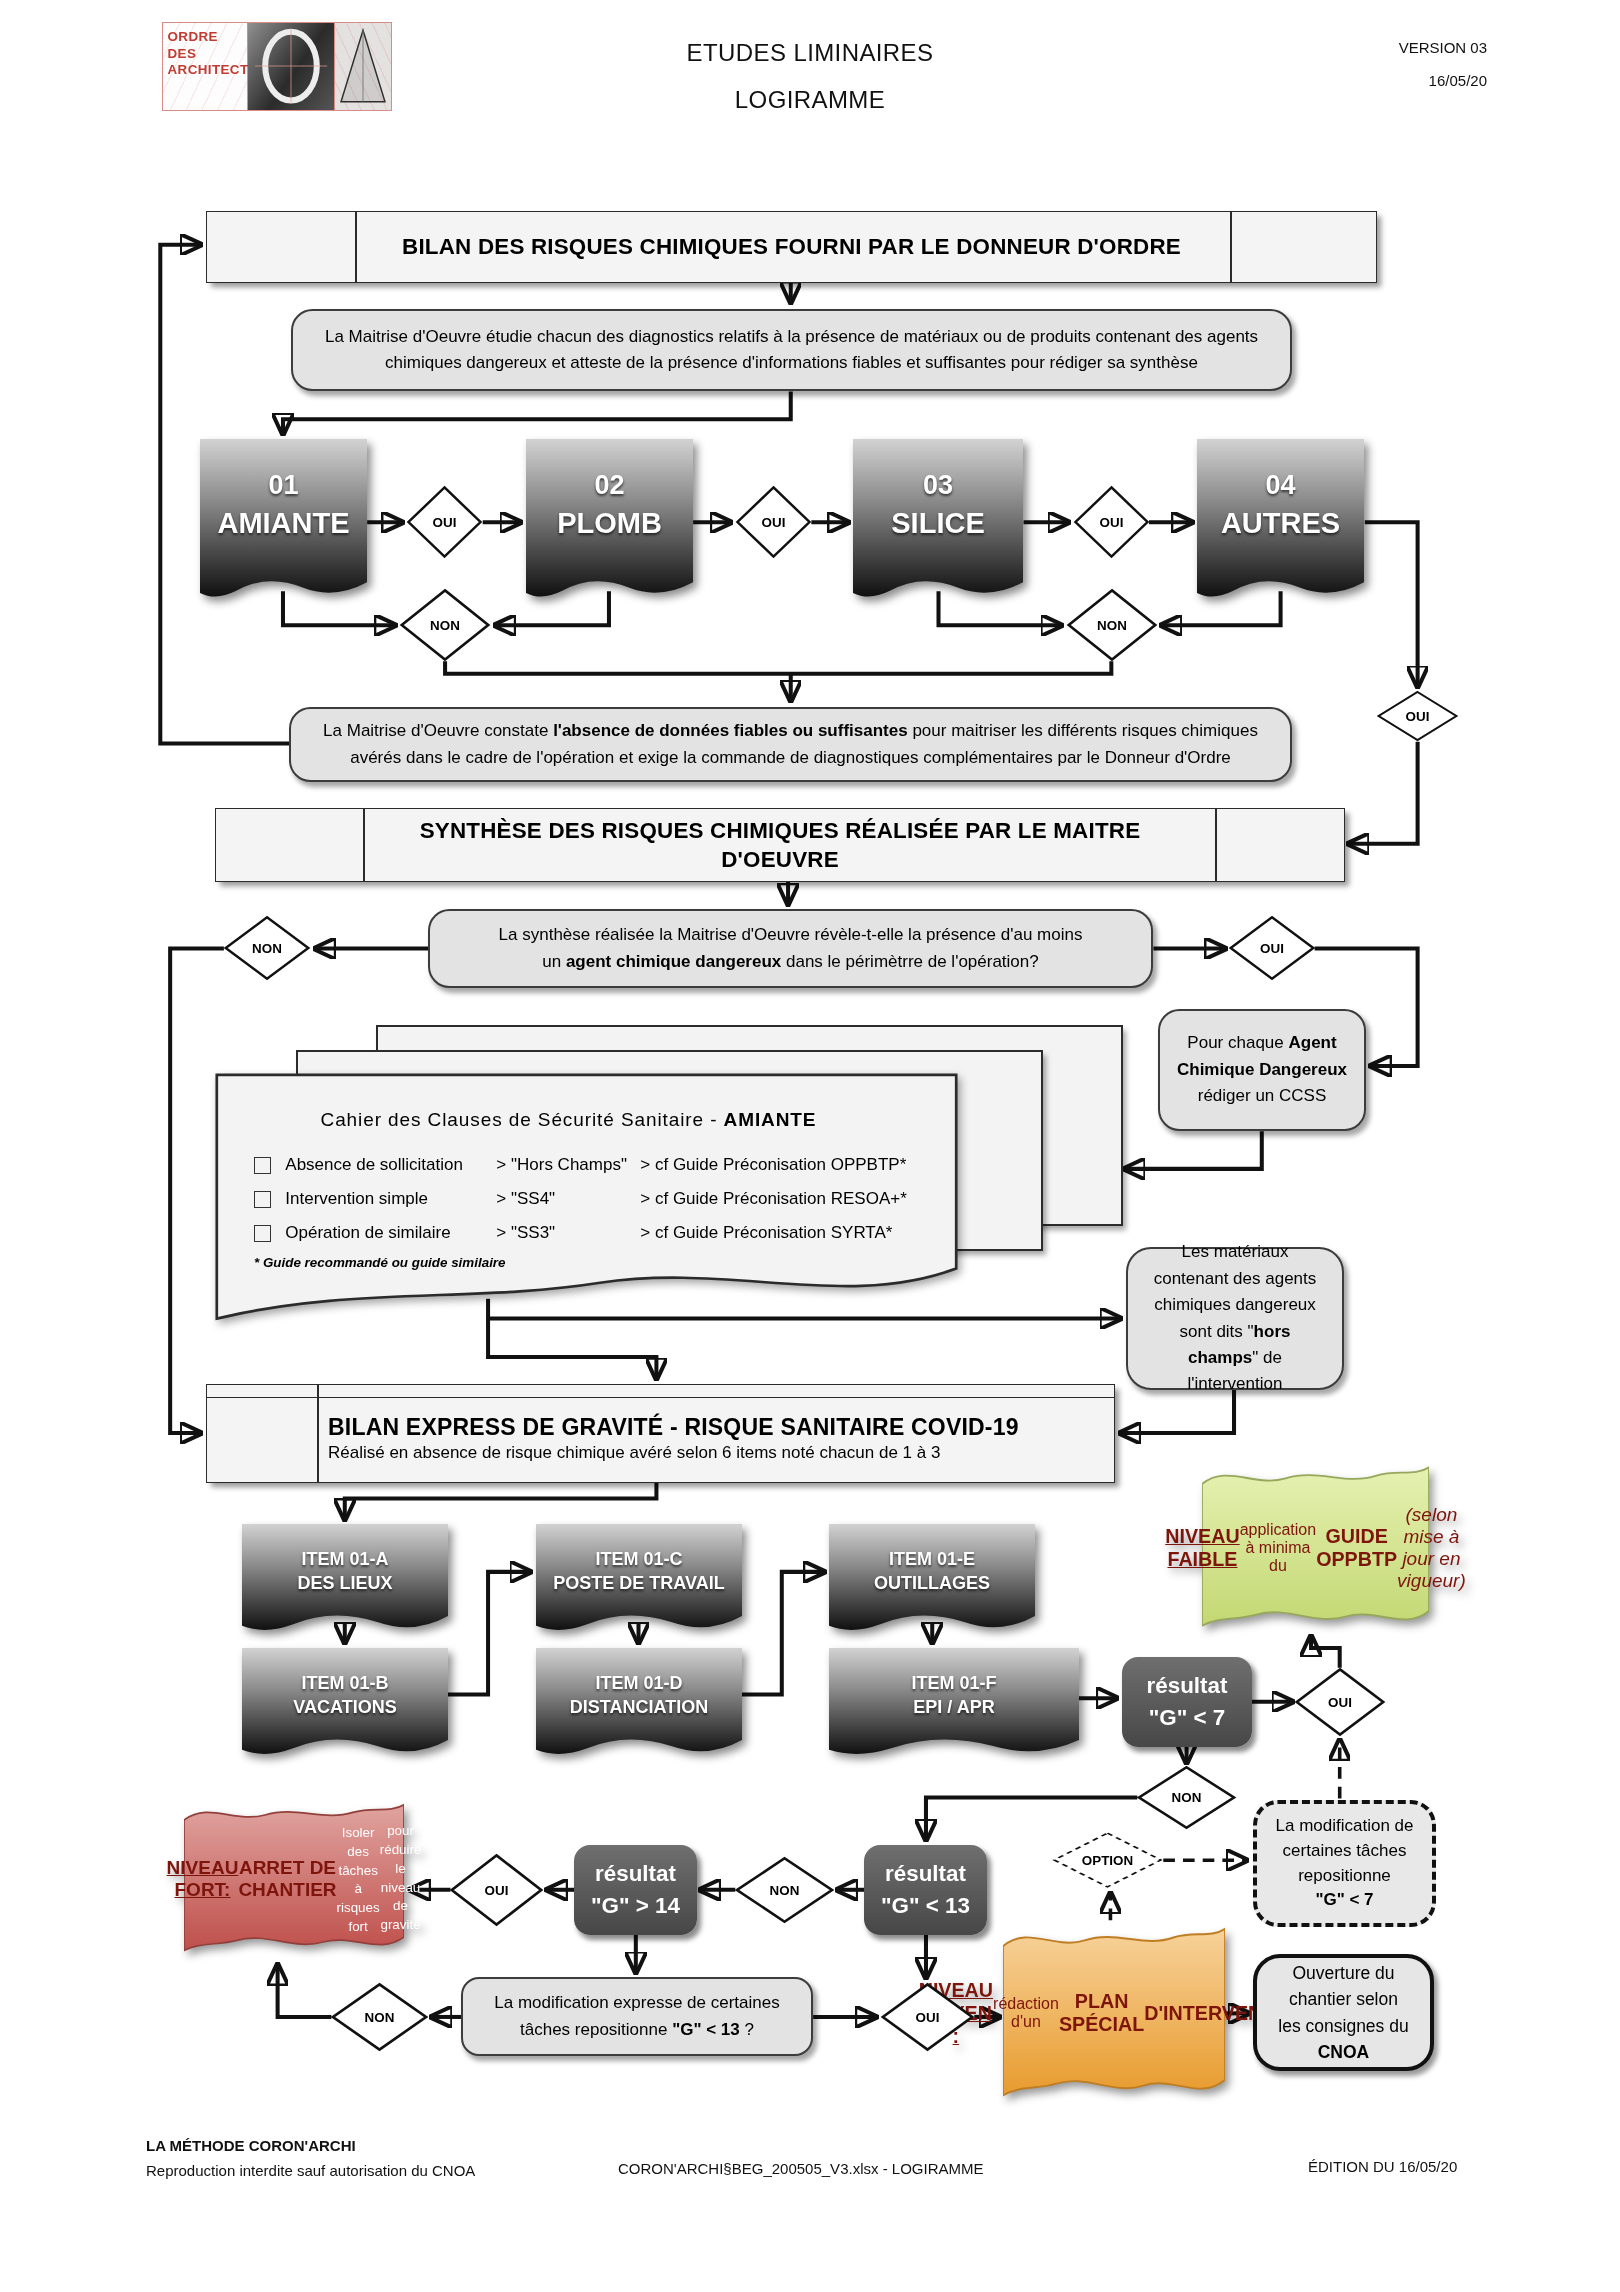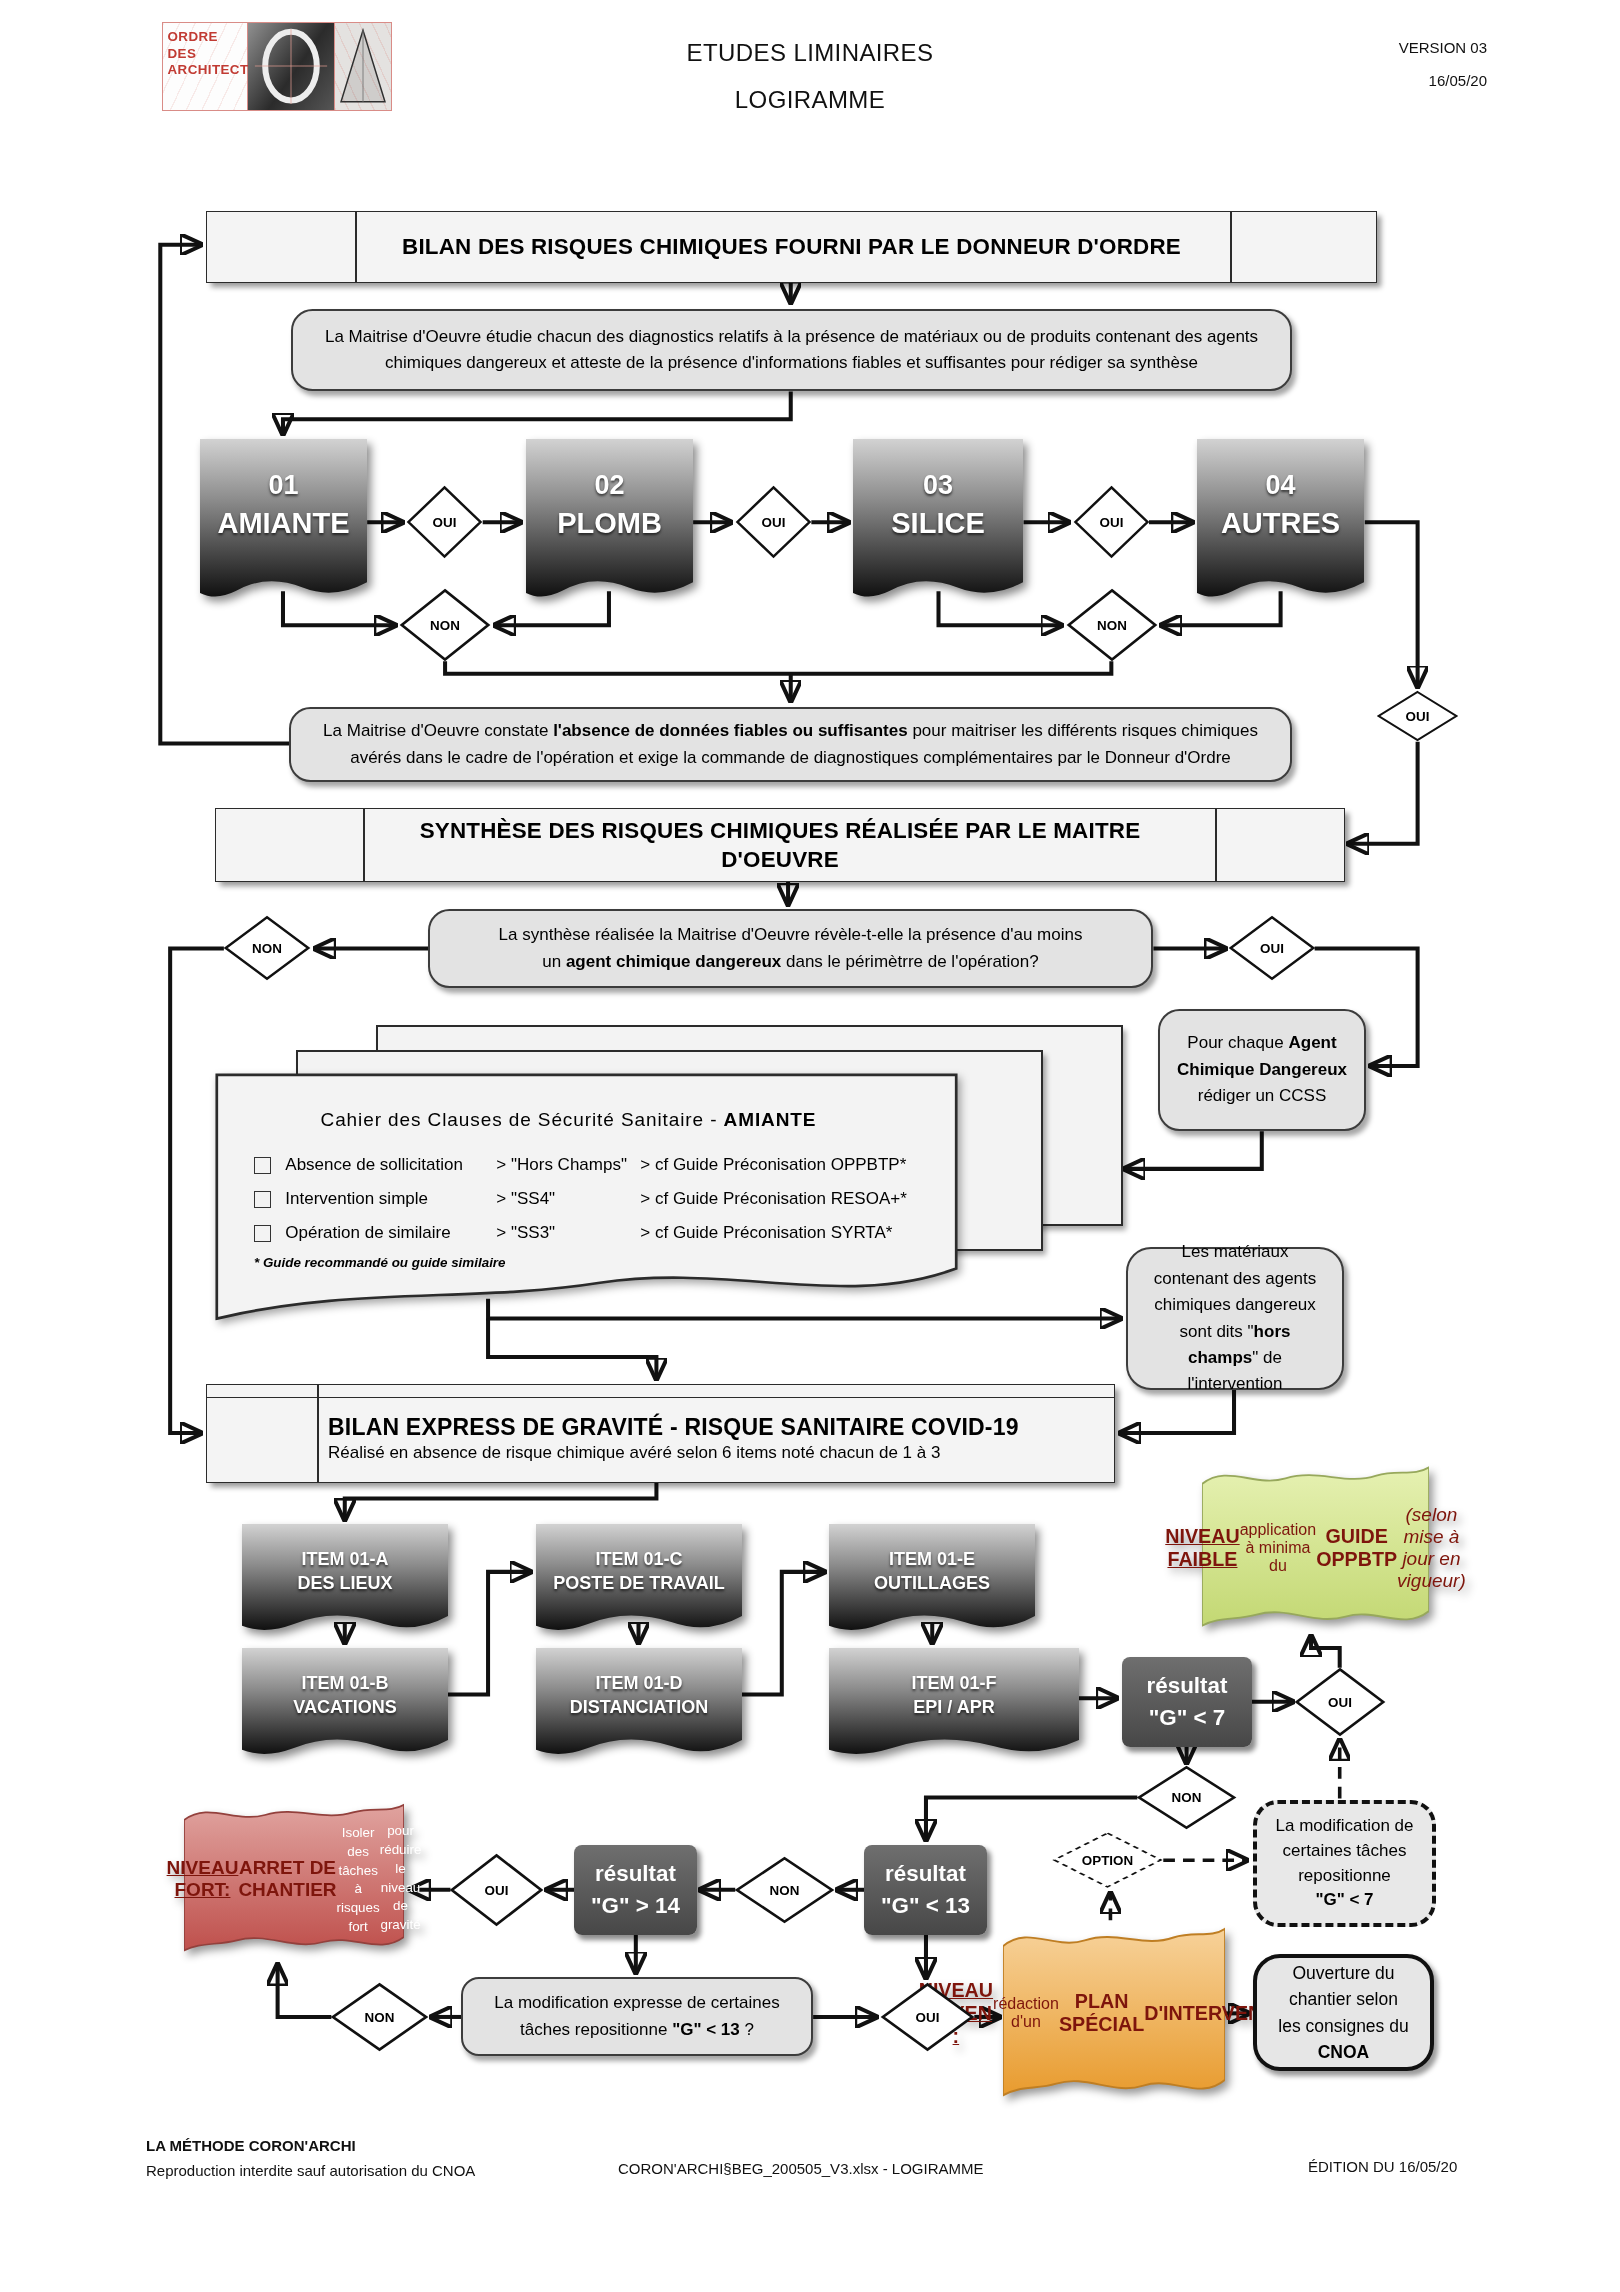--- a/index.html
+++ b/index.html
@@ -25,21 +25,21 @@
   .diamond span{position:absolute;inset:0;display:flex;align-items:center;justify-content:center;font-weight:bold;font-size:13.4px;color:#000;}
   
   .wavebox{position:absolute;z-index:2;filter:drop-shadow(4.5px 5.4px 4.5px rgba(0,0,0,.45));}
   .wavebox svg{position:absolute;inset:0;width:100%;height:100%;}
   .wavebox .lbl{position:absolute;left:0;right:0;display:flex;flex-direction:column;align-items:center;color:#fff;text-shadow:0 1.8px 2.7px rgba(0,0,0,.65);}
   .chem .num{font-size:27px;font-weight:bold;line-height:1.6;}
   .chem .nm{font-size:29px;font-weight:bold;}
   .covitem .id{font-size:18px;font-weight:bold;line-height:1.5;}
   .covitem .nm{font-size:18px;font-weight:bold;}
   
-  .result{position:absolute;z-index:2;background:linear-gradient(#6f6f6f,#474747);border-radius:8px;box-shadow:3.6px 4.5px 5.4px rgba(0,0,0,.45);display:flex;flex-direction:column;justify-content:center;text-align:center;color:#fff;font-size:22.4px;font-weight:bold;line-height:1.45;}
+  .result{position:absolute;z-index:2;background:linear-gradient(#6f6f6f,#474747);border-radius:16px;box-shadow:3.6px 4.5px 5.4px rgba(0,0,0,.45);display:flex;flex-direction:column;justify-content:center;text-align:center;color:#fff;font-size:22.4px;font-weight:bold;line-height:1.45;}
   
   .flag{position:absolute;z-index:2;filter:drop-shadow(4.5px 5.4px 4.5px rgba(0,0,0,.4));}
   .flag svg{position:absolute;inset:0;width:100%;height:100%;}
   .flag .fl{position:absolute;left:0;right:0;display:flex;flex-direction:row;align-items:center;justify-content:center;text-align:center;}
   .dkred{color:#7e150c;}
   .fl .t1{font-size:19.7px;font-weight:bold;text-decoration:underline;}
   .fl .t2{font-size:16px;}
   .fl .t3{font-size:19.7px;font-weight:bold;}
   .fl .t4{font-size:19px;font-style:italic;}
   .fl .body{color:#fff;font-size:13.4px;line-height:1.4;margin-top:3.6px;}

